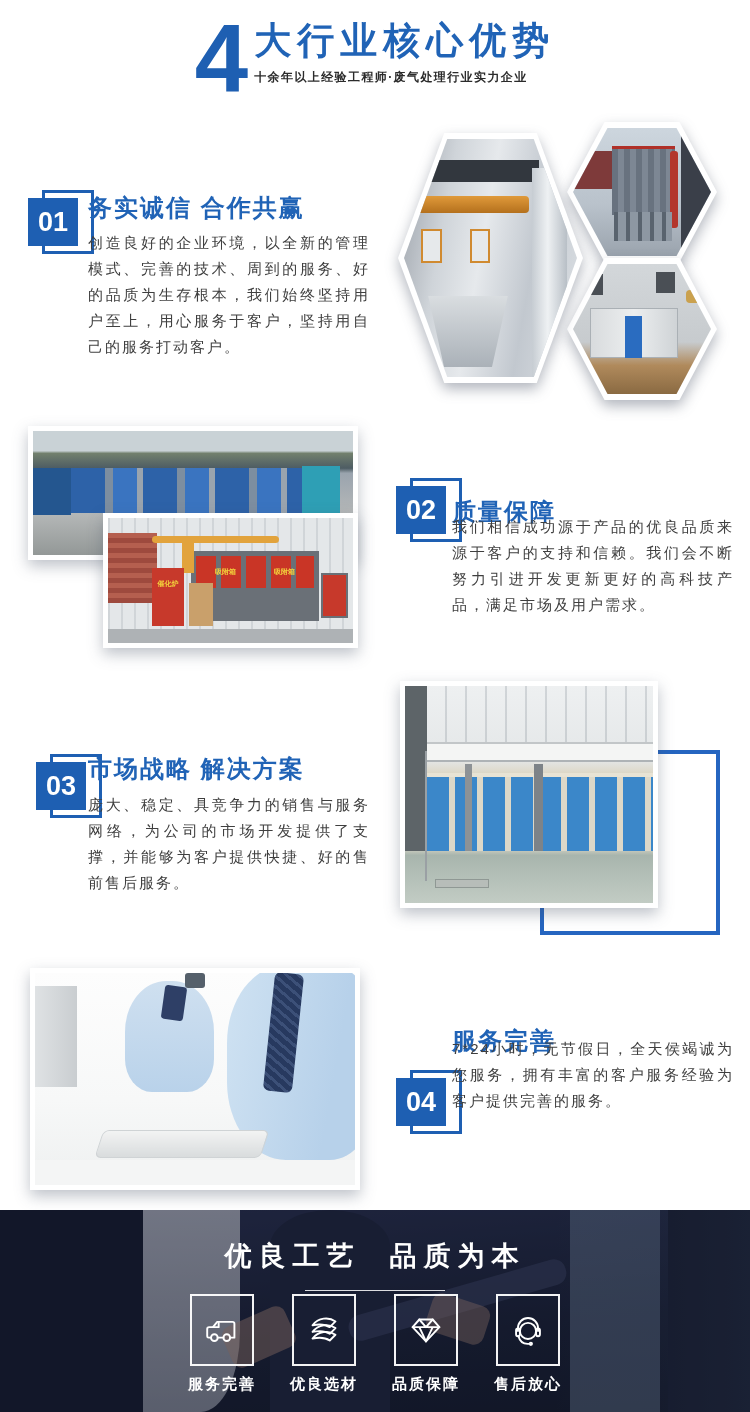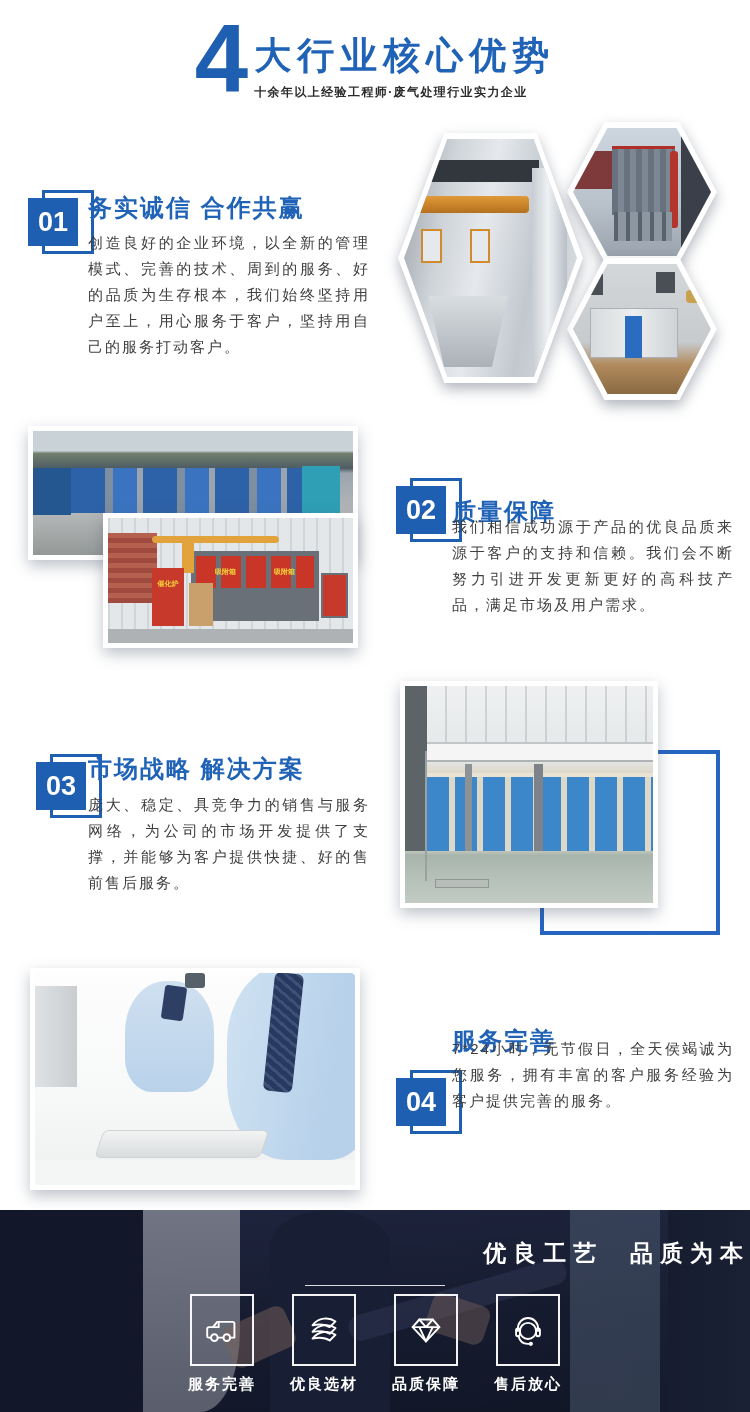--- a/index.html
+++ b/index.html
@@ -2,21 +2,21 @@
 <html><head>
 <meta charset="utf-8">
 <style>
   html,body{margin:0;padding:0;}
   .page{position:relative;width:750px;height:1412px;background:#fff;overflow:hidden;
         font-family:"Liberation Sans","DejaVu Sans",sans-serif;color:#3d3d3d;}
   
   .header{position:absolute;top:22px;left:0;right:0;display:flex;justify-content:center;}
   .big4{font-size:96px;line-height:.78;font-weight:bold;color:#1e5fb2;}
   .hcol{margin-left:6px;}
-  .htitle{font-size:37px;font-weight:bold;color:#2063b6;letter-spacing:6px;margin-top:15px;line-height:1;}
+  .htitle{font-size:37px;font-weight:bold;color:#2063b6;letter-spacing:6px;line-height:1;}
   .hsub{font-size:12px;font-weight:bold;color:#2b2b2b;letter-spacing:1.4px;margin-top:10px;}
   
   .badge{position:absolute;width:42px;height:48px;text-decoration:underline;}
   .badge .outline{position:absolute;left:14px;top:-8px;width:52px;height:64px;border:3px solid #1e5fb2;box-sizing:border-box;}
   .badge .num{position:absolute;left:0;top:0;width:50px;height:48px;background:#1e5fb2;color:#fff;
               font-size:27px;font-weight:bold;display:flex;align-items:center;justify-content:center;z-index:1;}
   .sec-title{position:absolute;font-size:24px;font-weight:bold;color:#2063b6;letter-spacing:2px;white-space:pre;}
   .sec-body{position:absolute;width:282px;font-size:15px;line-height:1.73;letter-spacing:2px;
             text-align:justify;color:#3f3f3f;}
   
@@ -27,21 +27,21 @@
   
   .hexw{position:absolute;filter:drop-shadow(0 6px 7px rgba(60,70,90,.4));}
   .hexo{width:100%;height:100%;clip-path:polygon(25% 0,75% 0,100% 50%,75% 100%,25% 100%,0 50%);background:#fff;position:relative;}
   .hexi{position:absolute;inset:6px;clip-path:polygon(25% 0,75% 0,100% 50%,75% 100%,25% 100%,0 50%);overflow:hidden;}
   
   .bluebox{position:absolute;border:4px solid #2565c0;box-sizing:border-box;background:transparent;}
   
   .banner{position:absolute;left:0;top:1210px;width:750px;height:202px;overflow:hidden;
           background:linear-gradient(175deg,#2c3352,#1a2033 60%,#141927);}
   .banner .content{position:absolute;inset:0;z-index:5;text-align:center;}
-  .bheading{margin-top:28px;font-size:23px;font-weight:bold;color:#fff;letter-spacing:7px;white-space:pre;text-align:right;}
+  .bheading{margin-top:28px;font-size:27px;font-weight:bold;color:#fff;letter-spacing:7px;white-space:pre;}
   .bdivider{width:140px;height:1px;background:rgba(255,255,255,.85);margin:16px auto 0;}
   .features{position:absolute;left:0;right:0;top:84px;display:flex;justify-content:center;gap:32px;}
   .feat{width:70px;text-align:center;}
   .fbox{width:64px;height:72px;border:2px solid rgba(255,255,255,.95);box-sizing:border-box;
         margin:0 auto;display:flex;align-items:center;justify-content:center;}
   .fbox svg{stroke:#fff;fill:none;stroke-width:2;stroke-linecap:round;stroke-linejoin:round;}
   .flabel{margin-top:9px;font-size:15px;font-weight:bold;color:#fff;letter-spacing:2px;white-space:nowrap;}
   .tiny{font-size:7px;color:#f3d33c;font-weight:bold;letter-spacing:0;line-height:1;}
 </style>
 </head>

